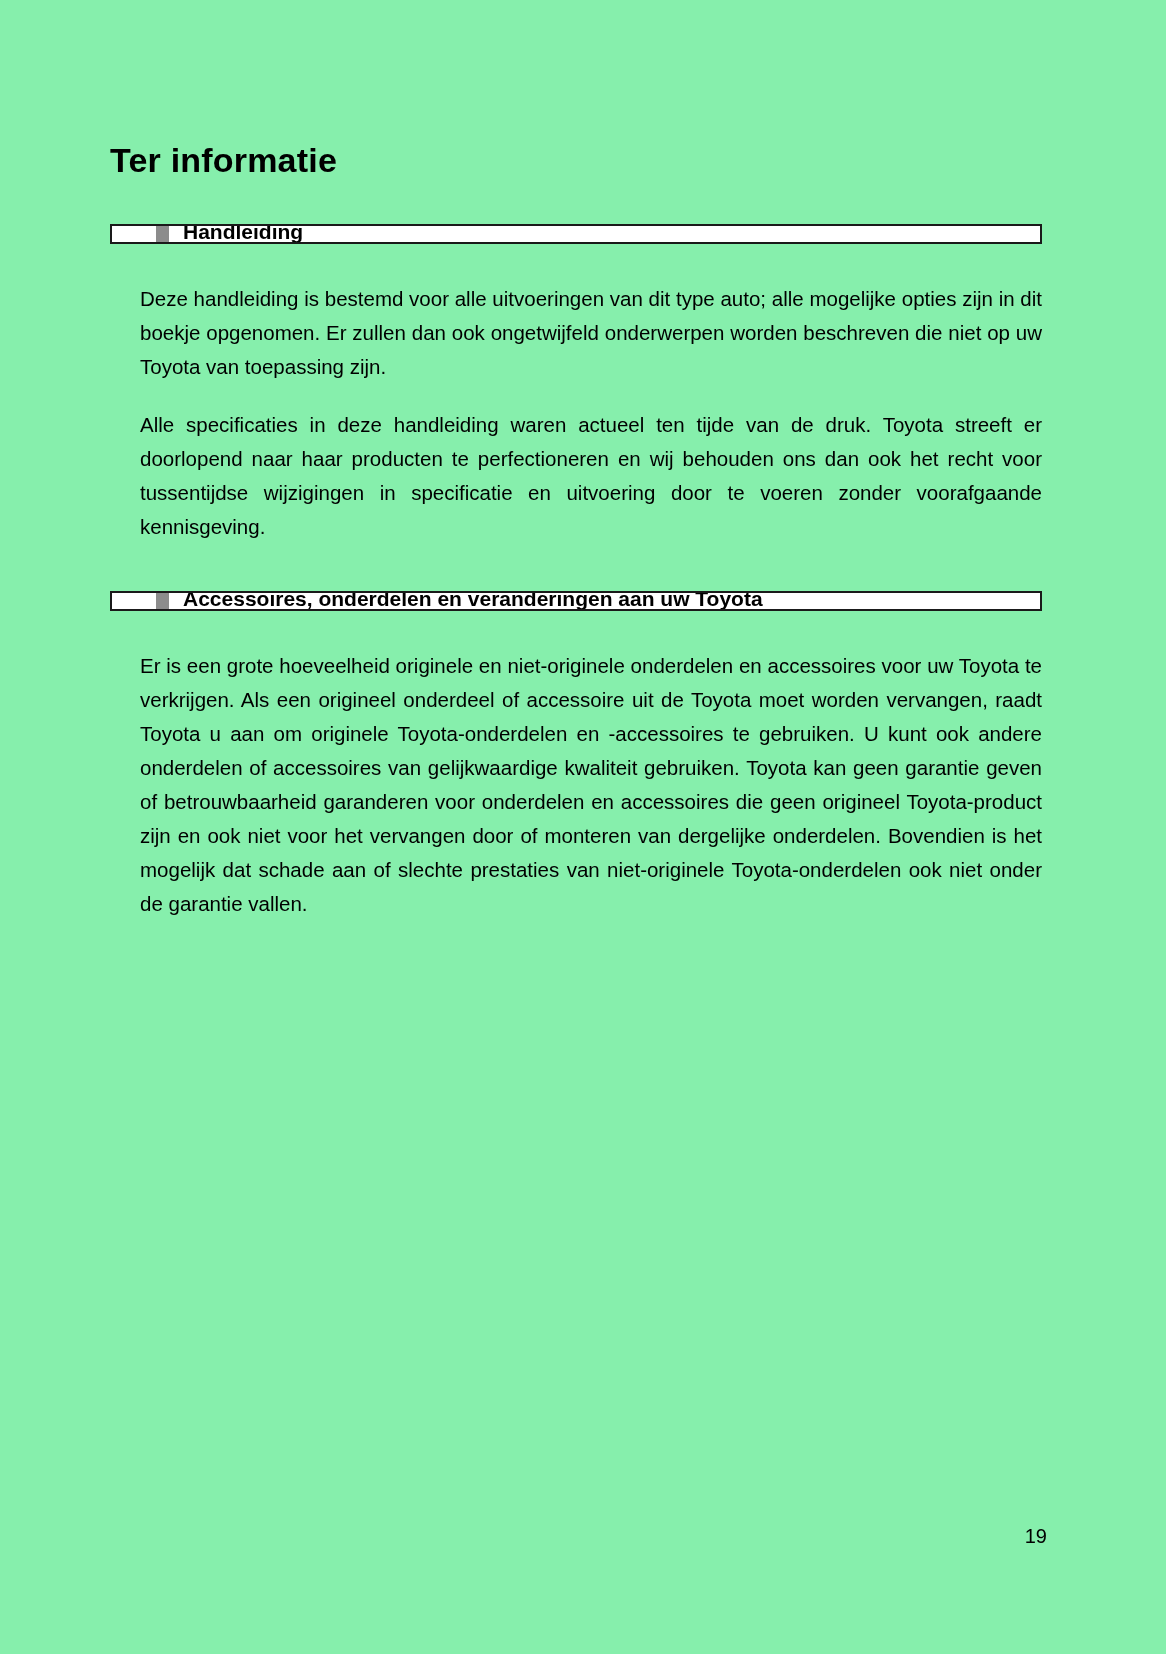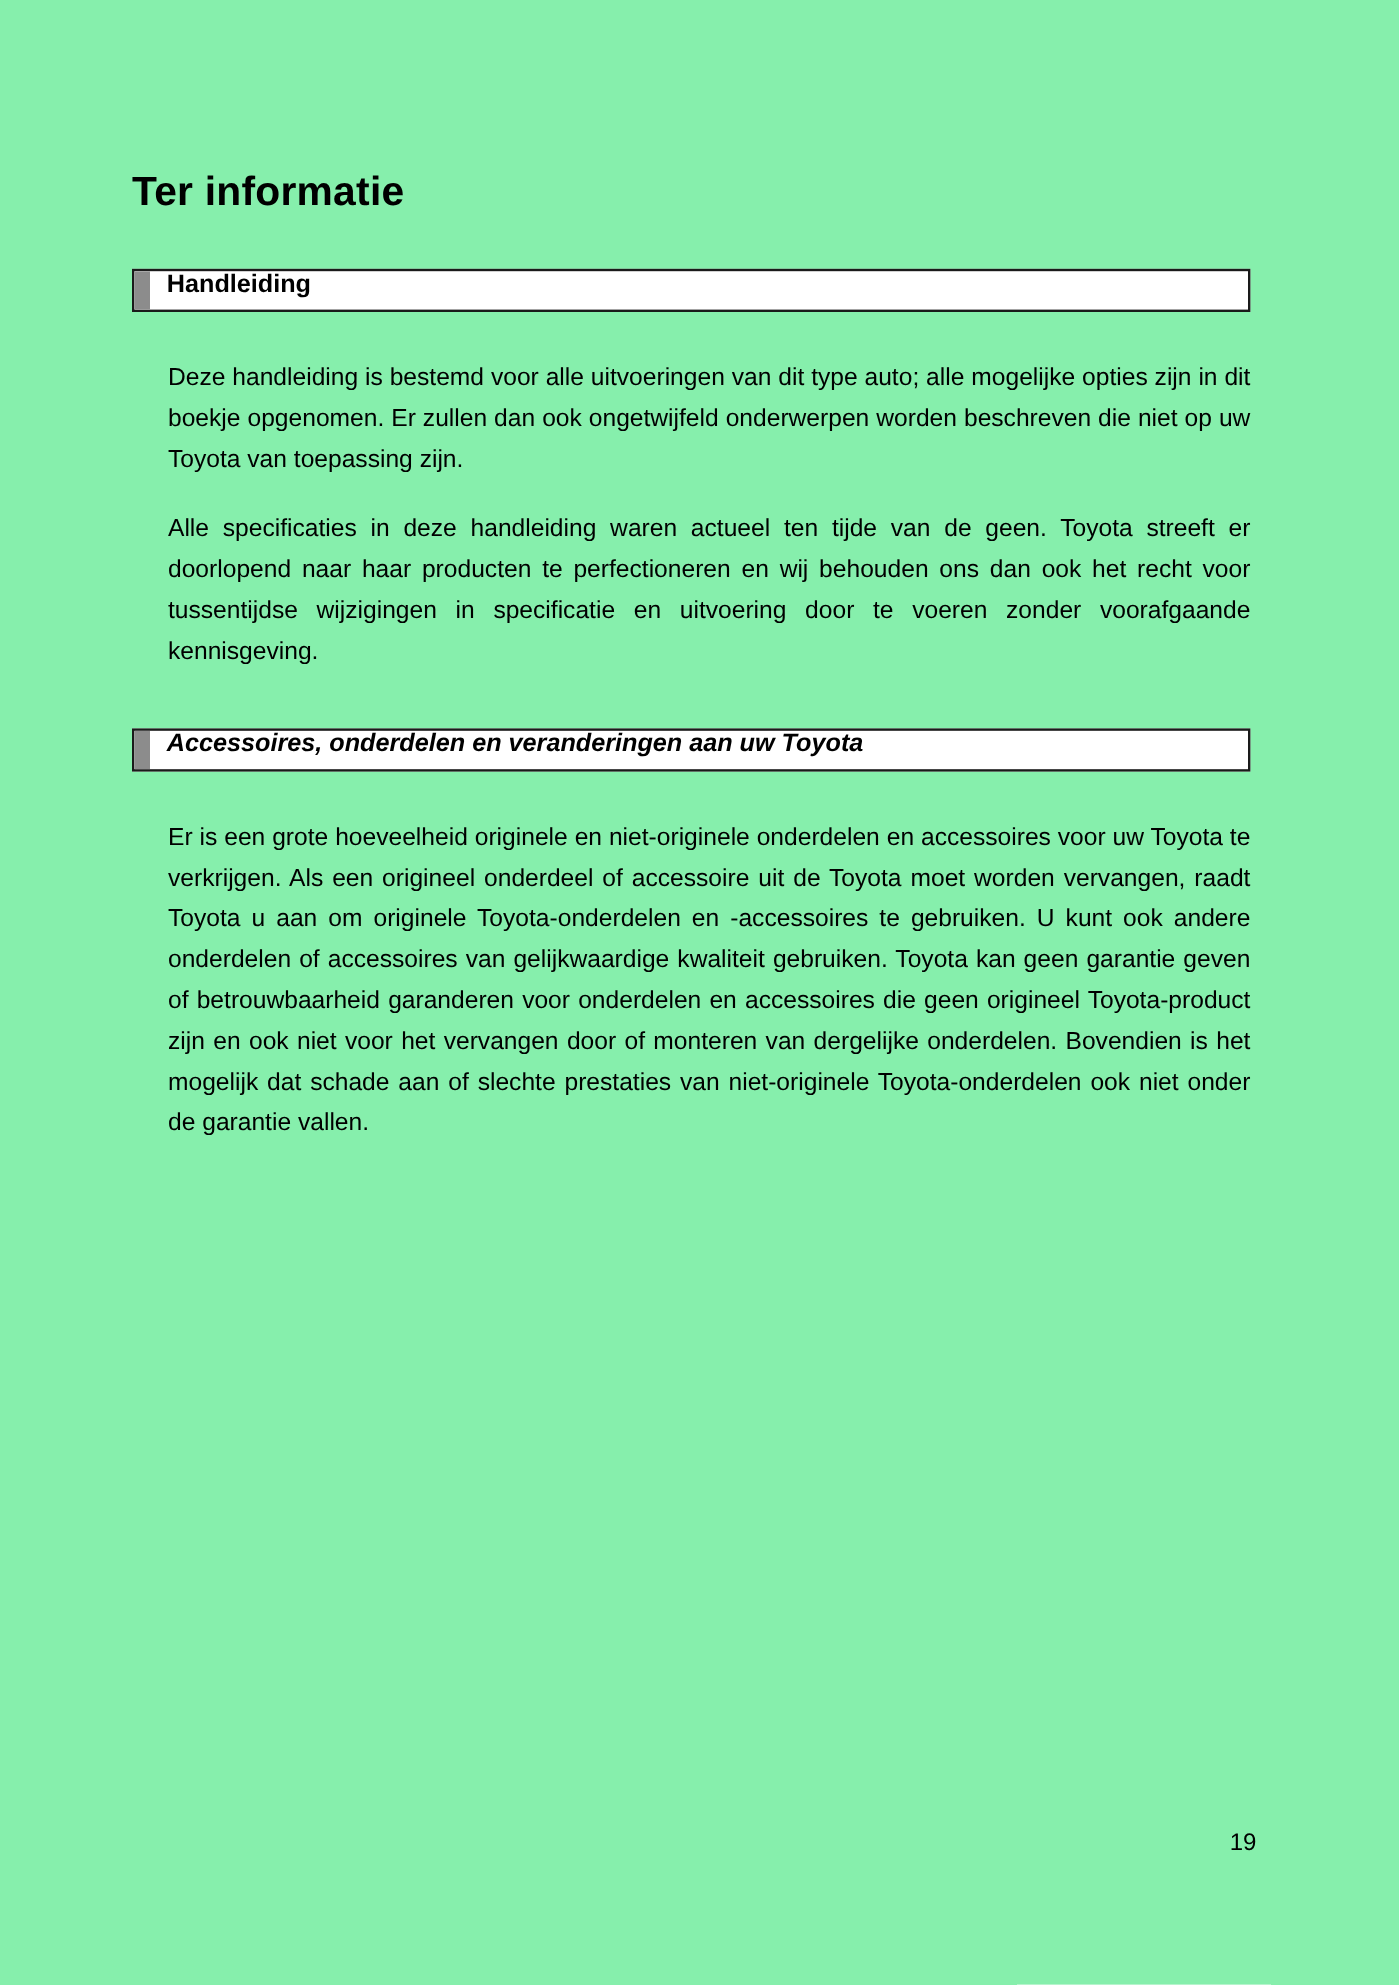--- a/index.html
+++ b/index.html
@@ -29,28 +29,29 @@
     letter-spacing: 0.2px;
     margin: 0;
     padding-top: 142px;
     padding-bottom: 0;
     line-height: 1.1;
   }
   .section-box {
     position: relative;
     border: 2px solid #1a1a1a;
     background: #ffffff;
-    height: 36px;
+    height: 20px;
     box-sizing: border-box;
     display: flex;
-    align-items: flex-start;
+    align-items: flex-end;
     overflow: hidden;
+    padding-left: 44px;
   }
   .section-box.first { margin-top: 45px; }
-  .section-box.second { margin-top: 47px; font-style: italic; }
+  .section-box.second { margin-top: 47px; }
   .section-bar {
     width: 13px;
     height: 100%;
     background: #8c8c8c;
     flex: 0 0 auto;
   }
   .section-title {
     font-size: 21px;
     font-weight: bold;
     padding-left: 14px;
@@ -89,21 +90,21 @@
 
     <h1 class="page-title">Ter informatie</h1>
 
     <div class="section-box first">
       <span class="section-bar"></span>
       <span class="section-title">Handleiding</span>
     </div>
 
     <div class="body-block indented">
       <p class="para">Deze handleiding is bestemd voor alle uitvoeringen van dit type auto; alle mogelijke opties zijn in dit boekje opgenomen. Er zullen dan ook ongetwijfeld onderwerpen worden beschreven die niet op uw Toyota van toepassing zijn.</p>
-      <p class="para">Alle specificaties in deze handleiding waren actueel ten tijde van de geen. Toyota streeft er doorlopend naar haar producten te perfectioneren en wij behouden ons dan ook het recht voor tussentijdse wijzigingen in specificatie en uitvoering door te voeren zonder voorafgaande kennisgeving.</p>
+      <p class="para">Alle specificaties in deze handleiding waren actueel ten tijde van de druk. Toyota streeft er doorlopend naar haar producten te perfectioneren en wij behouden ons dan ook het recht voor tussentijdse wijzigingen in specificatie en uitvoering door te voeren zonder voorafgaande kennisgeving.</p>
     </div>
 
     <div class="section-box second">
       <span class="section-bar"></span>
       <span class="section-title">Accessoires, onderdelen en veranderingen aan uw Toyota</span>
     </div>
 
     <div class="body-block indented">
       <p class="para">Er is een grote hoeveelheid originele en niet-originele onderdelen en accessoires voor uw Toyota te verkrijgen. Als een origineel onderdeel of accessoire uit de Toyota moet worden vervangen, raadt Toyota u aan om originele Toyota-onderdelen en -accessoires te gebruiken. U kunt ook andere onderdelen of accessoires van gelijkwaardige kwaliteit gebruiken. Toyota kan geen garantie geven of betrouwbaarheid garanderen voor onderdelen en accessoires die geen origineel Toyota-product zijn en ook niet voor het vervangen door of monteren van dergelijke onderdelen. Bovendien is het mogelijk dat schade aan of slechte prestaties van niet-originele Toyota-onderdelen ook niet onder de garantie vallen.</p>
     </div>

